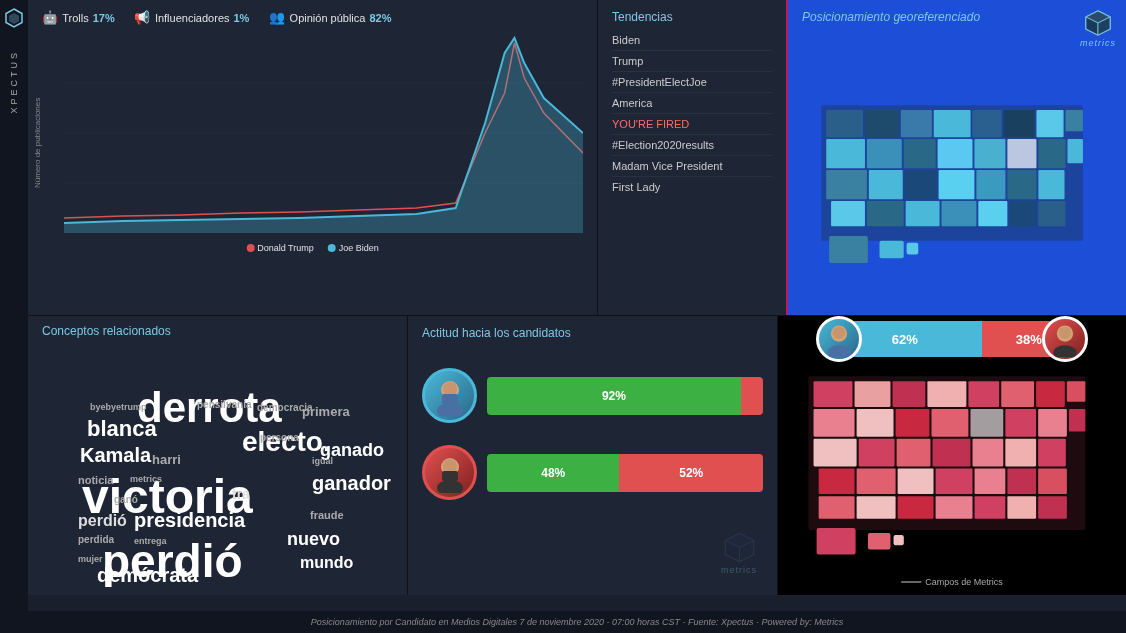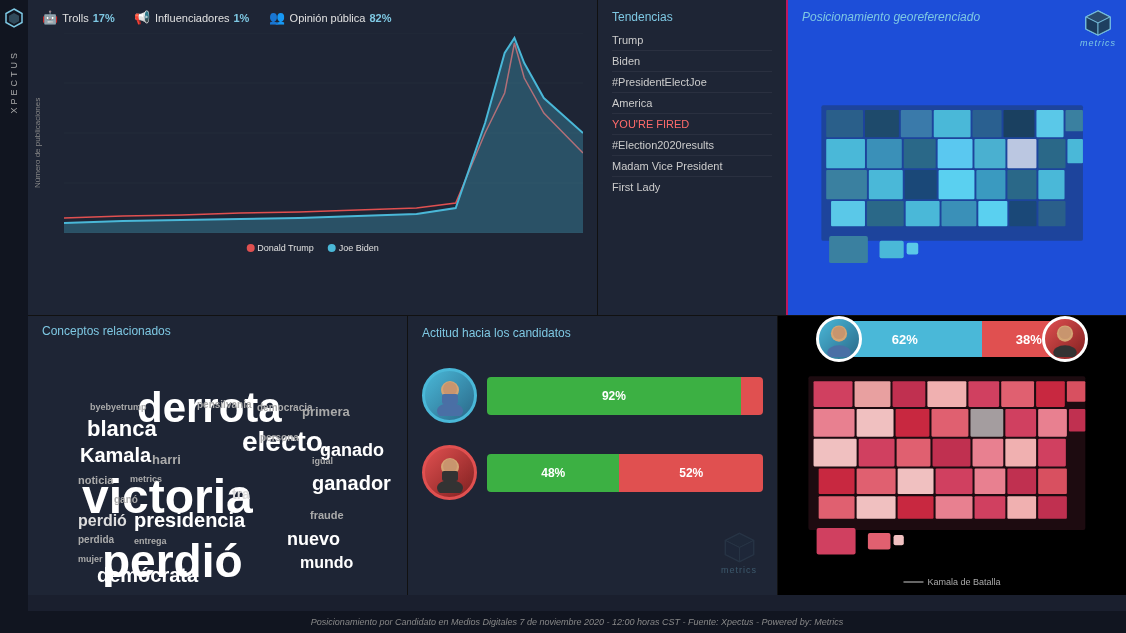--- a/index.html
+++ b/index.html
@@ -339,22 +339,22 @@
             <div class="legend-dot" style="background:#4ab8d8;width:8px;height:8px;border-radius:50%;"></div>
             <span>Joe Biden</span>
           </div>
         </div>
       </div>
     </div>
 
     <div class="tendencias-panel">
       <div class="panel-title">Tendencias</div>
       <div class="tendencias-list">
+        <div class="tendencias-item">Biden</div>
         <div class="tendencias-item">Trump</div>
-        <div class="tendencias-item">Biden</div>
         <div class="tendencias-item">#PresidentElectJoe</div>
         <div class="tendencias-item">America</div>
         <div class="tendencias-item" style="color:#ff6b6b;">YOU'RE FIRED</div>
         <div class="tendencias-item">#Election2020results</div>
         <div class="tendencias-item">Madam Vice President</div>
         <div class="tendencias-item">First Lady</div>
       </div>
     </div>
 
     <div class="geo-top-panel">
@@ -570,22 +570,22 @@
 
         <rect x="28" y="153" width="38" height="26" rx="2" fill="#d04060"></rect>
 
         <rect x="78" y="158" width="22" height="16" rx="2" fill="#e06070"></rect>
         <rect x="103" y="160" width="10" height="10" rx="2" fill="#f0c0c0"></rect>
       </svg>
 
       
       <div class="campos-legend">
         <div class="campos-line"></div>
-        <span>Kamala de Batalla</span>
+        <span>Campos de Metrics</span>
       </div>
     </div>
   </div>
 
   <div class="footer" style="position:absolute;bottom:0;left:0;right:0;height:22px;background:#111520;display:flex;align-items:center;justify-content:center;font-size:9px;color:#888;font-style:italic;">
-    <span>Posicionamiento por Candidato en Medios Digitales 7 de noviembre 2020 - 12:00 horas CST - Fuente: Xpectus - Powered by: Metrics</span>
+    <span>Posicionamiento por Candidato en Medios Digitales 7 de noviembre 2020 - 07:00 horas CST - Fuente: Xpectus - Powered by: Metrics</span>
   </div>
 
 </div>
 
 </body></html>

